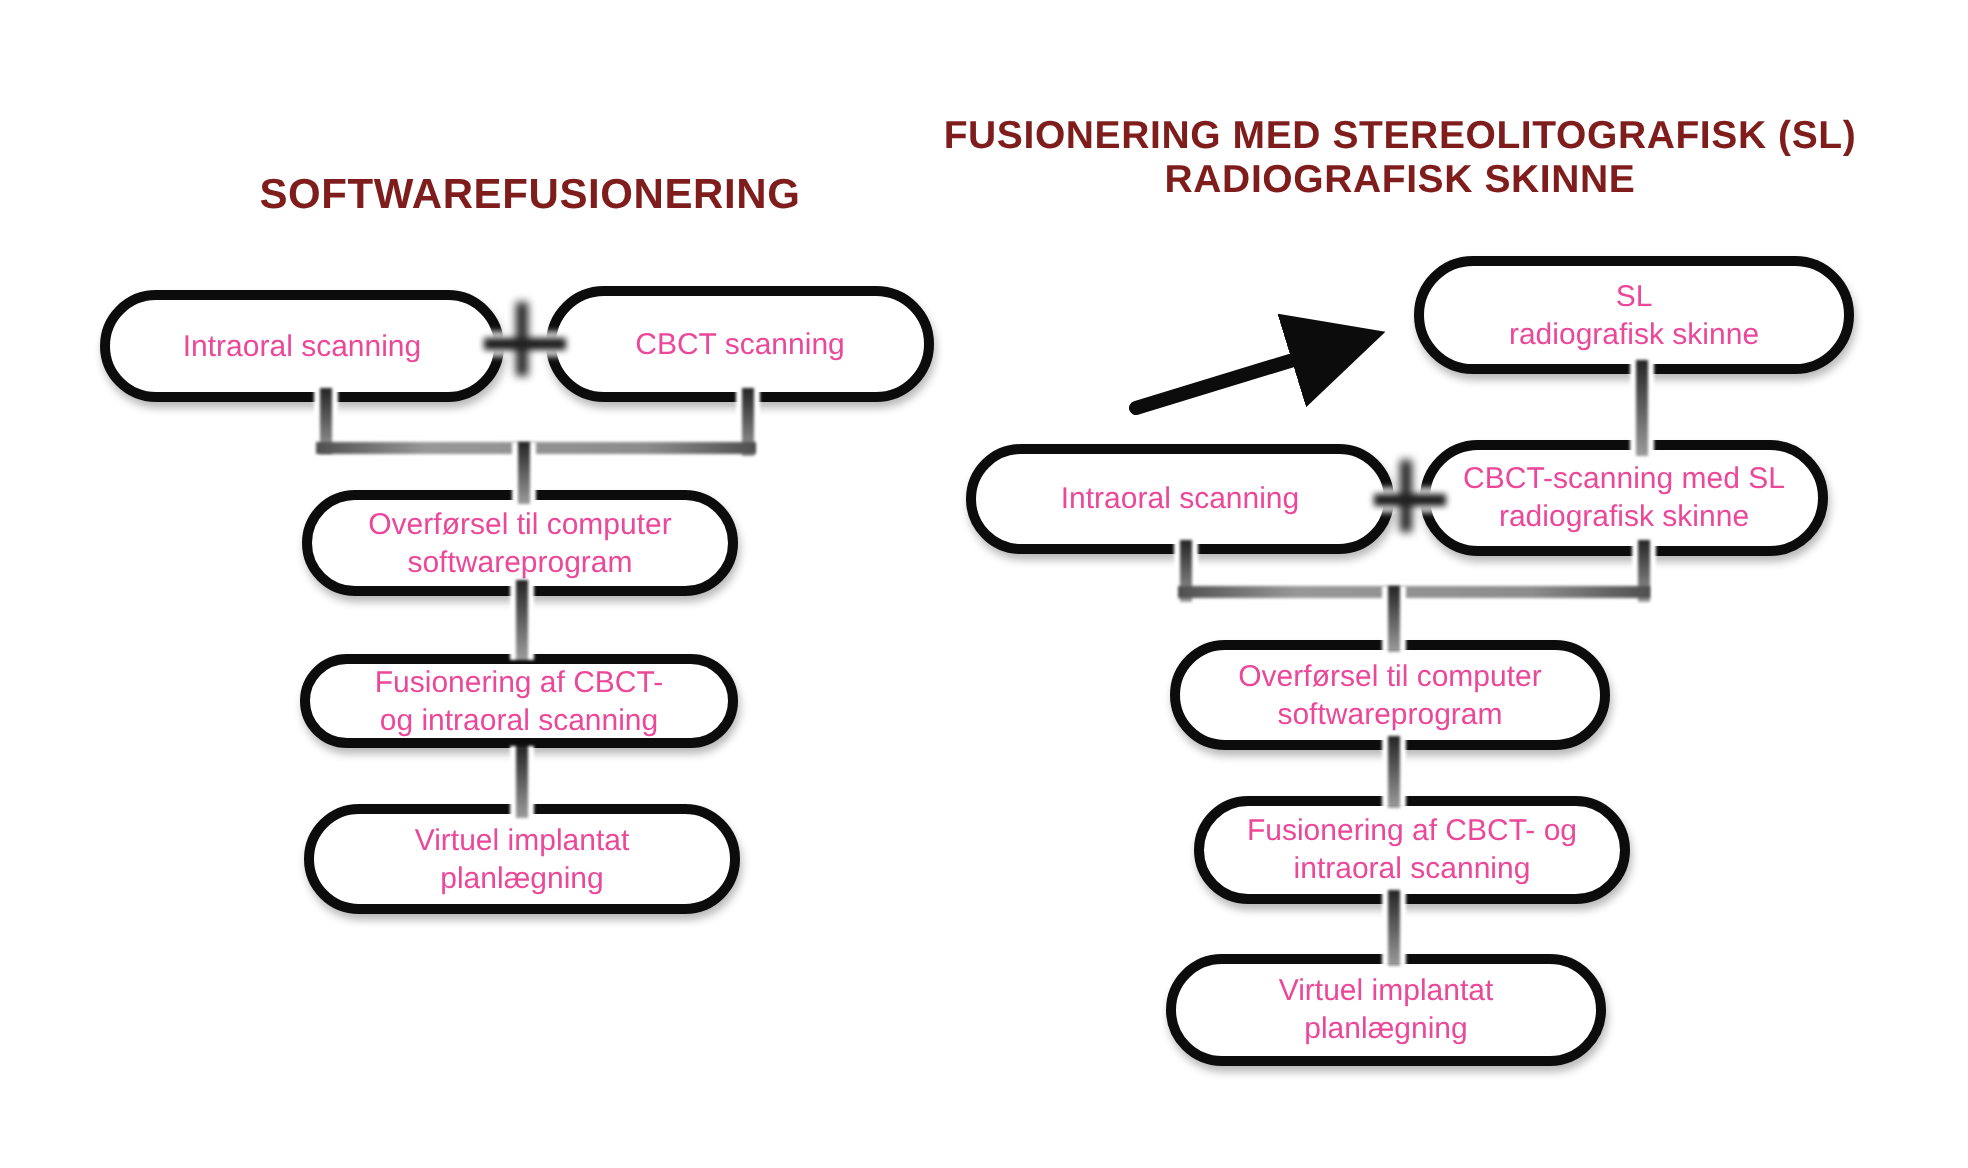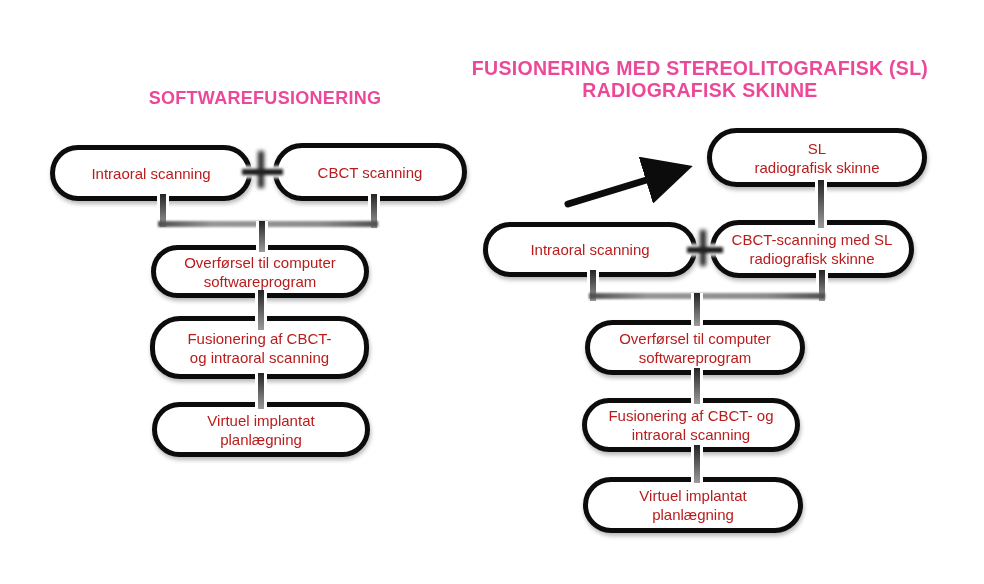--- a/index.html
+++ b/index.html
@@ -1,27 +1,27 @@
 <!DOCTYPE html>
 <html><head>
 <meta charset="utf-8">
 <style>
   html,body{margin:0;padding:0;background:#ffffff;}
   .canvas{
     position:relative;width:984px;height:584px;background:#ffffff;overflow:hidden;
     font-family:"Liberation Sans",sans-serif;
   }
   .title{
-    position:absolute;font-weight:bold;color:#ec4899;text-align:center;
+    position:absolute;font-weight:bold;color:#7f1d1d;text-align:center;
     white-space:pre-line;letter-spacing:0.3px;z-index:1;
   }
   .box{
     position:absolute;box-sizing:border-box;border:5px solid #0c0c0c;border-radius:34px;
     background:#ffffff;display:flex;align-items:center;justify-content:center;
-    text-align:center;font-size:15px;line-height:19px;font-weight:500;color:#b91c1c;
+    text-align:center;font-size:15px;line-height:19px;font-weight:500;color:#ec4899;
     white-space:pre-line;z-index:1;box-shadow:1px 3px 4px rgba(0,0,0,0.28);
   }
   .vconn{
     position:absolute;box-sizing:content-box;width:6px;
     border-left:3px solid #ffffff;border-right:3px solid #ffffff;
     background:linear-gradient(180deg,#242424,#9b9b9b);
     filter:blur(0.7px);z-index:2;
   }
   .hgrey{
     position:absolute;height:6px;
@@ -37,40 +37,40 @@
     position:absolute;width:6px;background:#222222;filter:blur(2px);z-index:3;
   }
   .arrow{position:absolute;z-index:2;}
 </style>
 </head>
 <body>
 
 <div class="canvas">
 
   <div>
-    <div class="title" style="left:100px;top:87px;width:330px;font-size:18px;line-height:22px;">SOFTWAREFUSIONERING</div>
+    <div class="title" style="left:100px;top:87px;width:330px;font-size:21px;line-height:22px;">SOFTWAREFUSIONERING</div>
 
     <div class="box" style="left:50px;top:145px;width:202px;height:56px;">Intraoral scanning</div>
 
     <div class="box" style="left:273px;top:143px;width:194px;height:58px;text-align:center;">CBCT scanning</div>
 
     <div class="link-h" style="left:242px;top:166px;width:41px;"></div>
     <div class="link-v" style="left:258px;top:151px;height:37px;"></div>
 
     <div class="vconn" style="left:157px;top:194px;height:33px;"></div>
     <div class="vconn" style="left:368px;top:194px;height:34px;"></div>
     <div class="hgrey" style="left:158px;top:221px;width:220px;"></div>
     <div class="vconn" style="left:256px;top:221px;height:31px;"></div>
 
     <div class="box" style="left:151px;top:245px;width:218px;height:53px;border-radius:28px;">Overførsel til computer
 softwareprogram</div>
 
     <div class="vconn" style="left:255px;top:290px;height:40px;"></div>
 
-    <div class="box" style="left:150px;top:316px;width:219px;height:63px;border-radius:30px;">Fusionering af CBCT-
+    <div class="box" style="left:150px;top:327px;width:219px;height:47px;border-radius:30px;">Fusionering af CBCT-
 og intraoral scanning</div>
 
     <div class="vconn" style="left:255px;top:373px;height:36px;"></div>
 
     <div class="box" style="left:152px;top:402px;width:218px;height:55px;border-radius:29px;">Virtuel implantat
 planlægning</div>
   </div>
 
   <div>
     <div class="title" style="left:460px;top:58px;width:480px;font-size:19.5px;line-height:21.5px;">FUSIONERING MED STEREOLITOGRAFISK (SL)
@@ -101,21 +101,21 @@
     <div class="vconn" style="left:587px;top:270px;height:31px;"></div>
     <div class="vconn" style="left:816px;top:270px;height:31px;"></div>
     <div class="hgrey" style="left:589px;top:293px;width:236px;"></div>
     <div class="vconn" style="left:691px;top:293px;height:33px;"></div>
 
     <div class="box" style="left:585px;top:320px;width:220px;height:55px;border-radius:29px;">Overførsel til computer
 softwareprogram</div>
 
     <div class="vconn" style="left:691px;top:368px;height:36px;"></div>
 
-    <div class="box" style="left:582px;top:398px;width:218px;height:54px;border-radius:28px;">Fusionering af CBCT- og
+    <div class="box" style="left:597px;top:398px;width:218px;height:54px;border-radius:28px;">Fusionering af CBCT- og
 intraoral scanning</div>
 
     <div class="vconn" style="left:691px;top:445px;height:38px;"></div>
 
     <div class="box" style="left:583px;top:477px;width:220px;height:56px;border-radius:30px;">Virtuel implantat
 planlægning</div>
   </div>
 
 </div>
 

